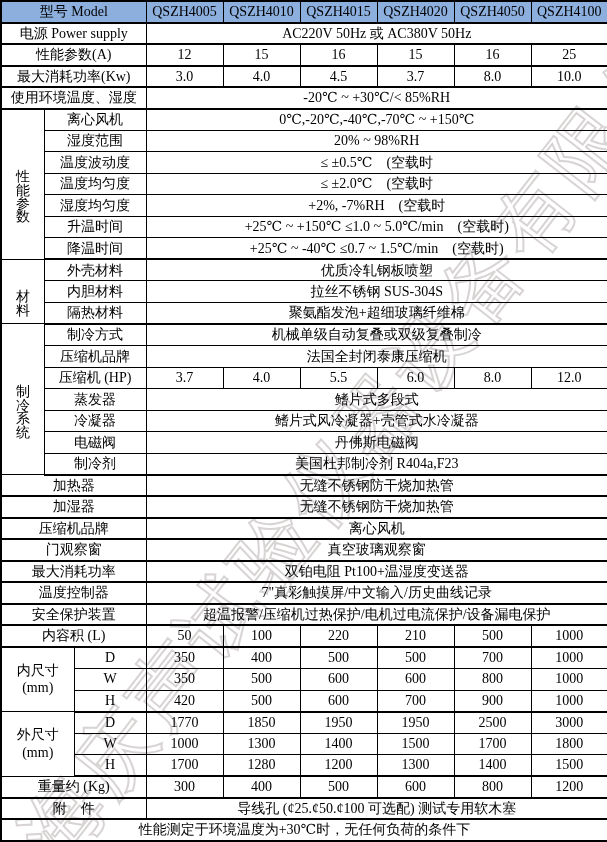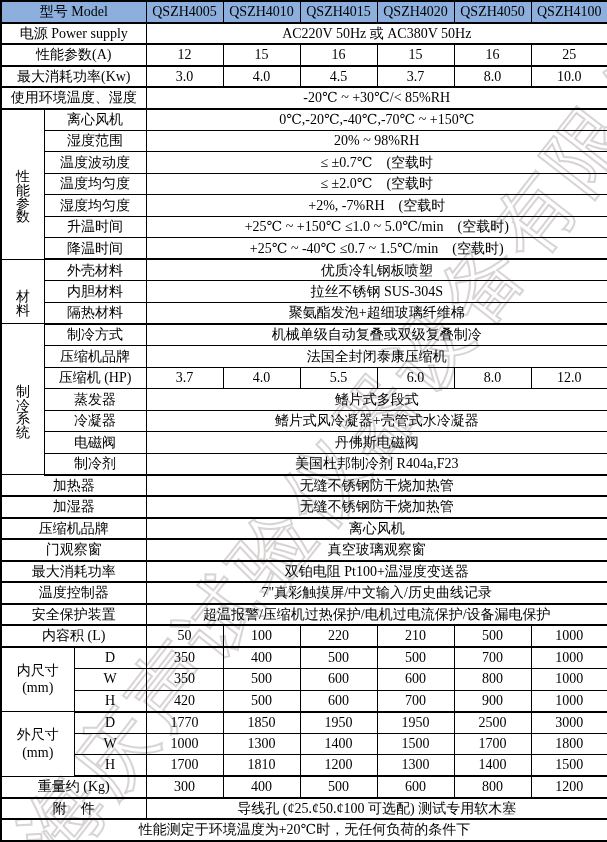--- a/index.html
+++ b/index.html
@@ -115,21 +115,21 @@
         </td>
         <td colspan="2">离心风机</td>
         <td colspan="6">0℃,-20℃,-40℃,-70℃ ~ +150℃</td>
       </tr>
       <tr>
         <td colspan="2">湿度范围</td>
         <td colspan="6">20% ~ 98%RH</td>
       </tr>
       <tr>
         <td colspan="2">温度波动度</td>
-        <td colspan="6">≤ ±0.7℃　(空载时</td>
+        <td colspan="6">≤ ±0.5℃　(空载时</td>
       </tr>
       <tr>
         <td colspan="2">温度均匀度</td>
         <td colspan="6">≤ ±2.0℃　(空载时</td>
       </tr>
       <tr>
         <td colspan="2">湿度均匀度</td>
         <td colspan="6">+2%, -7%RH　(空载时</td>
       </tr>
       <tr>
@@ -273,36 +273,36 @@
         <td>1000</td>
         <td>1300</td>
         <td>1400</td>
         <td>1500</td>
         <td>1700</td>
         <td>1800</td>
       </tr>
       <tr class="thick">
         <td>H</td>
         <td>1700</td>
-        <td>1810</td>
+        <td>1280</td>
         <td>1200</td>
         <td>1300</td>
         <td>1400</td>
         <td>1500</td>
       </tr>
       <tr class="thick">
         <td colspan="3">重量约 (Kg)</td>
         <td>300</td>
         <td>400</td>
         <td>500</td>
         <td>600</td>
         <td>800</td>
         <td>1200</td>
       </tr>
       <tr class="thick">
         <td colspan="3">附　件</td>
         <td colspan="6">导线孔 (¢25.¢50.¢100 可选配) 测试专用软木塞</td>
       </tr>
       <tr>
-        <td colspan="9">性能测定于环境温度为+20℃时，无任何负荷的条件下</td>
+        <td colspan="9">性能测定于环境温度为+30℃时，无任何负荷的条件下</td>
       </tr>
     </tbody>
 </table>
 
 </body></html>

